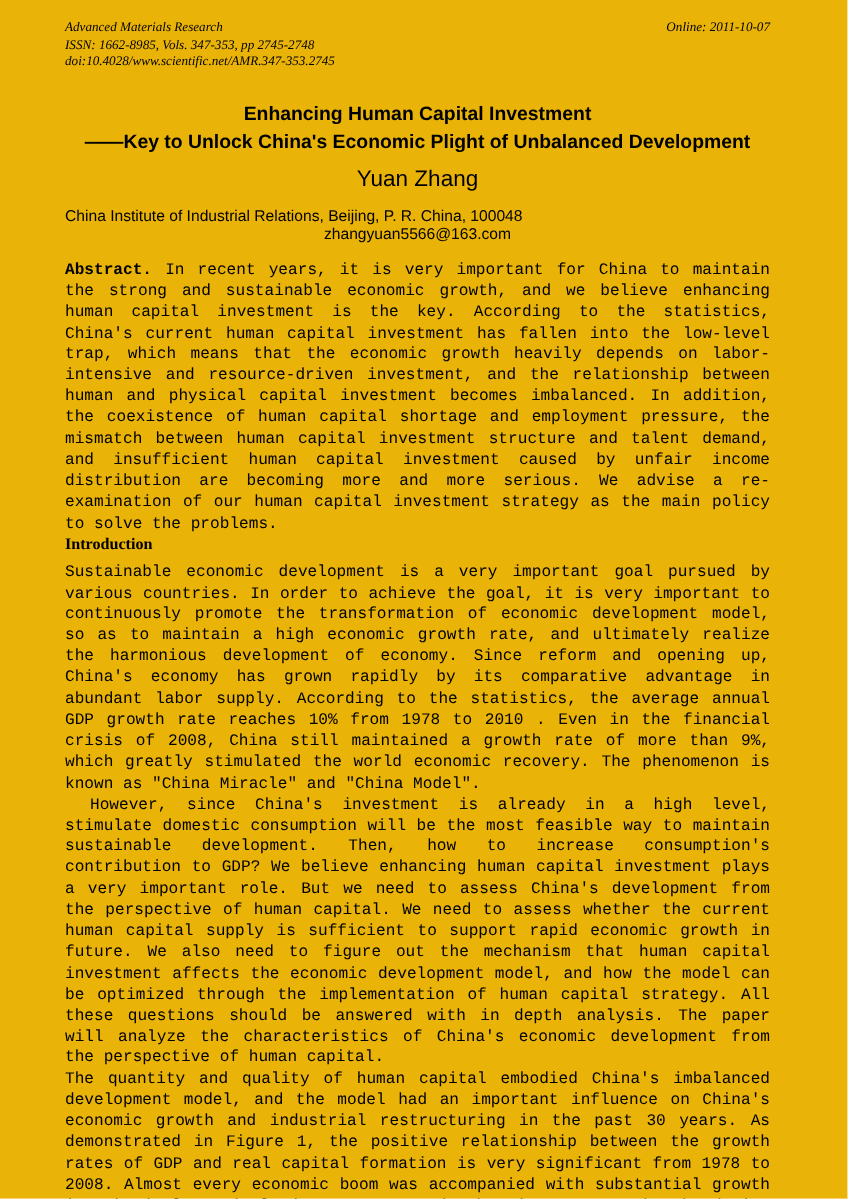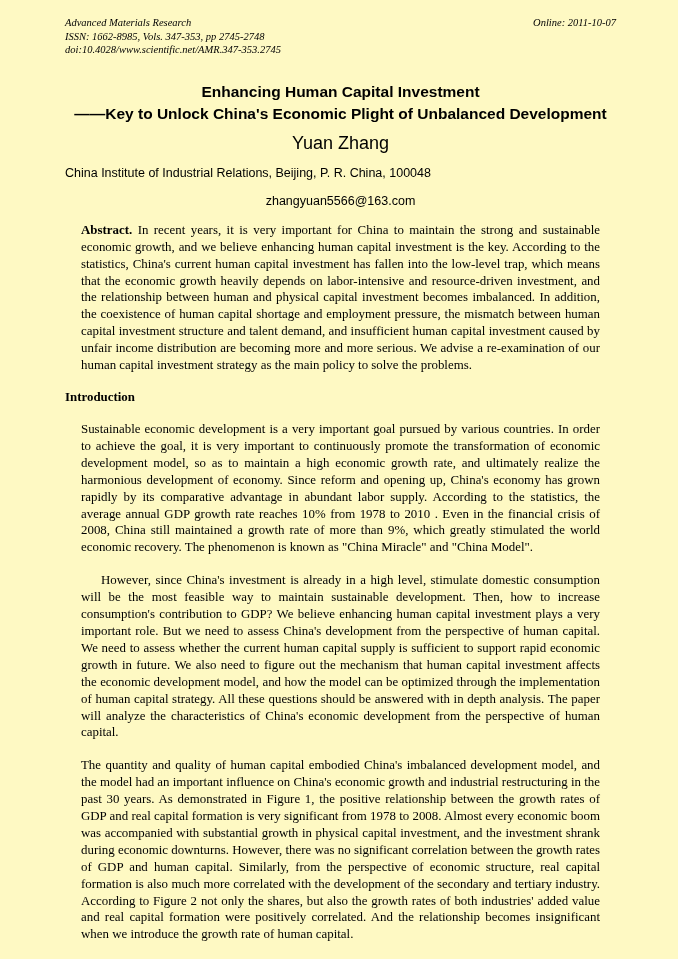--- a/index.html
+++ b/index.html
@@ -1,22 +1,22 @@
 <!DOCTYPE html>
 <html><head>
 <meta charset="utf-8">
 <style>
   html, body { margin: 0; padding: 0; background: #ffffff; }
   .page {
     box-sizing: border-box;
     width: 678px;
     height: 959px;
     margin: 0 auto;
-    padding: 16px 62px 0 65px;
-    background: #fef9c3;
+    padding: 16px 62px 0 52px;
+    background: #eab308;
     color: #000000;
     overflow: hidden;
   }
   
   .header-row {
     display: flex;
     justify-content: space-between;
     align-items: flex-start;
     font-family: "Liberation Serif", serif;
     font-style: italic;
@@ -43,37 +43,37 @@
   }
   .affiliation {
     font-family: "Liberation Sans", sans-serif;
     font-size: 12.5px;
     margin-top: 12px;
   }
   .email {
     font-family: "Liberation Sans", sans-serif;
     font-size: 12.5px;
     text-align: center;
-    margin-top: 14px;
+    margin-top: 0;
   }
 
   .keywords {
     font-family: "Liberation Sans", sans-serif;
     font-size: 12px;
     margin: 21px 0 0 0;
     text-align: left;
   }
   .keywords b { font-weight: bold; }
 
   .abstract, .body {
-    font-family: Liberation Serif, serif;
+    font-family: Liberation Mono, monospace;
     font-size: 12.9px;
     line-height: 1.31;
     text-align: justify;
-    margin: 16px;
+    margin: 0;
   }
   .abstract { margin-top: 14px; }
   .abstract b { font-weight: bold; }
 
   h2.section-heading {
     font-family: "Liberation Serif", serif;
     font-size: 12.9px;
     font-weight: bold;
     margin: 0 0 7px 0;
   }

